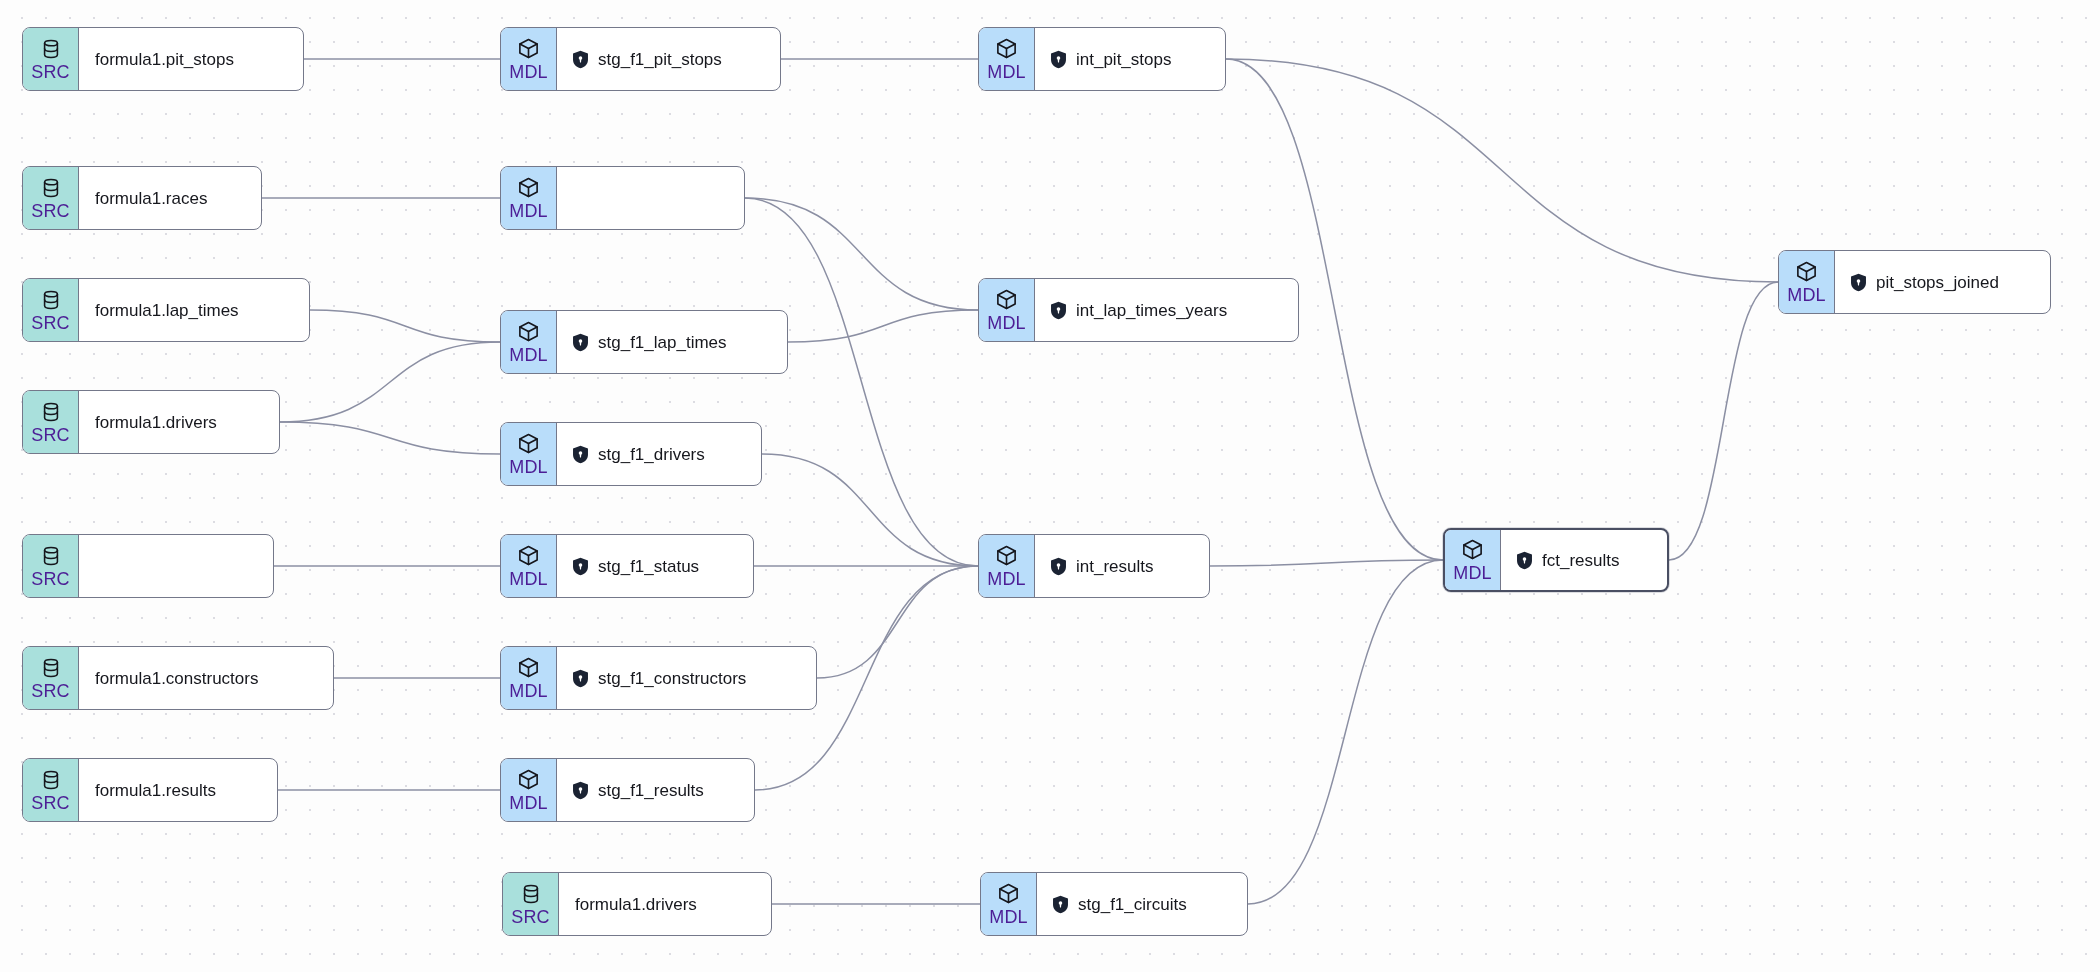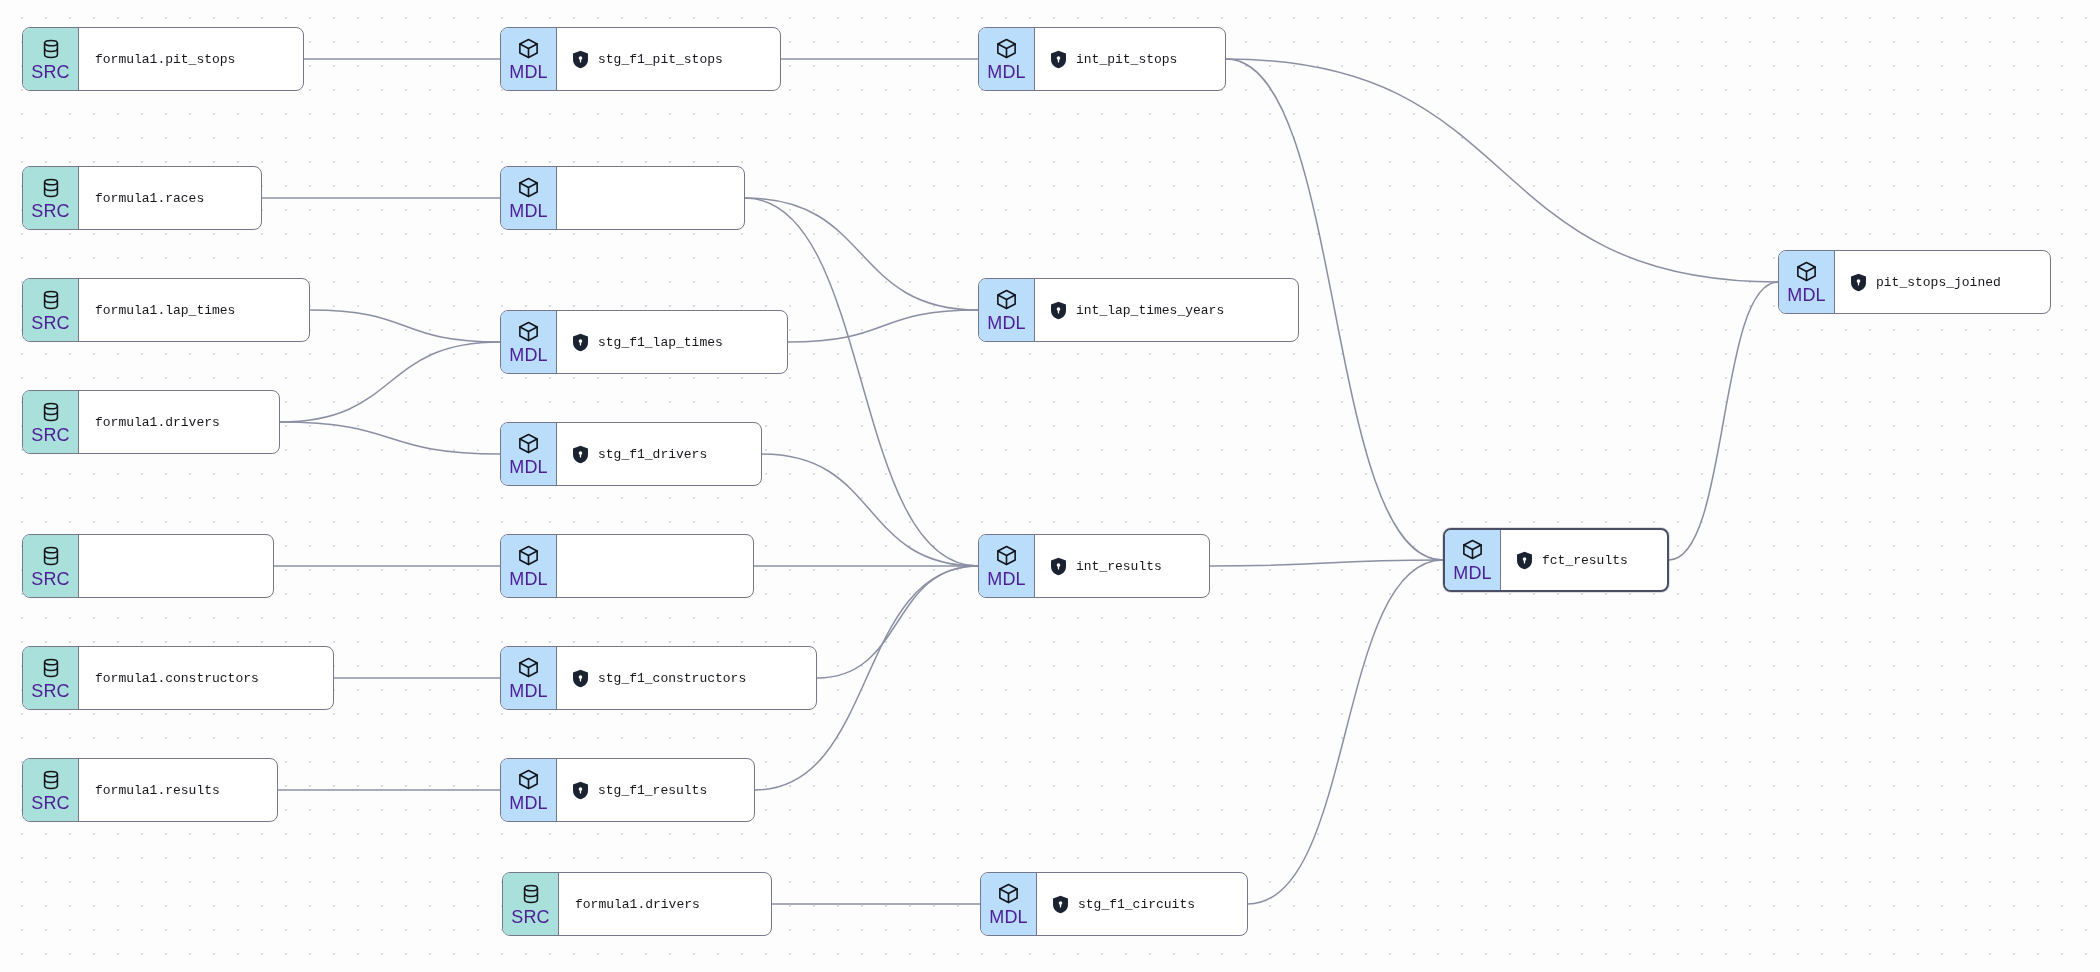--- a/index.html
+++ b/index.html
@@ -70,24 +70,23 @@
   }
   .node .body {
     flex: 1 1 auto;
     display: flex;
     align-items: center;
     gap: 9px;
     padding: 0 17px 0 15px;
     white-space: nowrap;
   }
   .node .label {
-    font-size: 13px;
+    font-size: 17px;
     color: #16171d;
     line-height: 1;
-    font-family: Liberation Mono, monospace;
   }
   .node.src .body { padding-left: 16px; }
   .shield { display:block; line-height:0; flex: 0 0 auto; }
 </style>
 </head>
 <body>
 
 <div id="canvas">
   <svg id="edges" viewBox="0 0 2100 972" xmlns="http://www.w3.org/2000/svg">
       <path d="M304,59 C411.8,59 392.2,59 500,59" fill="none" stroke="#8b8fa3" stroke-width="1.5"></path>
@@ -281,20 +280,28 @@
       </div>
       <div class="node mdl" style="left: 500px; top: 534px; width: 254px;">
         <div class="badge">
           <span class="glyph"><svg width="23" height="23" viewBox="0 0 24 24" fill="none" stroke="#15161c" stroke-width="1.7" stroke-linecap="round" stroke-linejoin="round">
               <path d="M12 2.6 21 7.3v9.4L12 21.4 3 16.7V7.3z"></path>
               <path d="M3 7.3 12 12l9-4.7"></path>
               <path d="M12 12v9.4"></path>
             </svg></span>
           <span class="btext">MDL</span>
         </div>
+        <div class="body">
+          <span class="shield"><svg width="17" height="19" viewBox="0 0 20 22" fill="#1b2333">
+              <path d="M10 0.6 1.2 4v7.4c0 5.1 3.6 8.7 8.8 10 5.2-1.3 8.8-4.9 8.8-10V4z"></path>
+              <circle cx="10" cy="9.2" r="2.1" fill="#ffffff"></circle>
+              <path d="M8.9 9.4h2.2l-.5 5h-1.2z" fill="#ffffff"></path>
+            </svg></span>
+          <span class="label">stg_f1_status</span>
+        </div>
       </div>
       <div class="node mdl" style="left: 500px; top: 646px; width: 317px;">
         <div class="badge">
           <span class="glyph"><svg width="23" height="23" viewBox="0 0 24 24" fill="none" stroke="#15161c" stroke-width="1.7" stroke-linecap="round" stroke-linejoin="round">
               <path d="M12 2.6 21 7.3v9.4L12 21.4 3 16.7V7.3z"></path>
               <path d="M3 7.3 12 12l9-4.7"></path>
               <path d="M12 12v9.4"></path>
             </svg></span>
           <span class="btext">MDL</span>
         </div>

